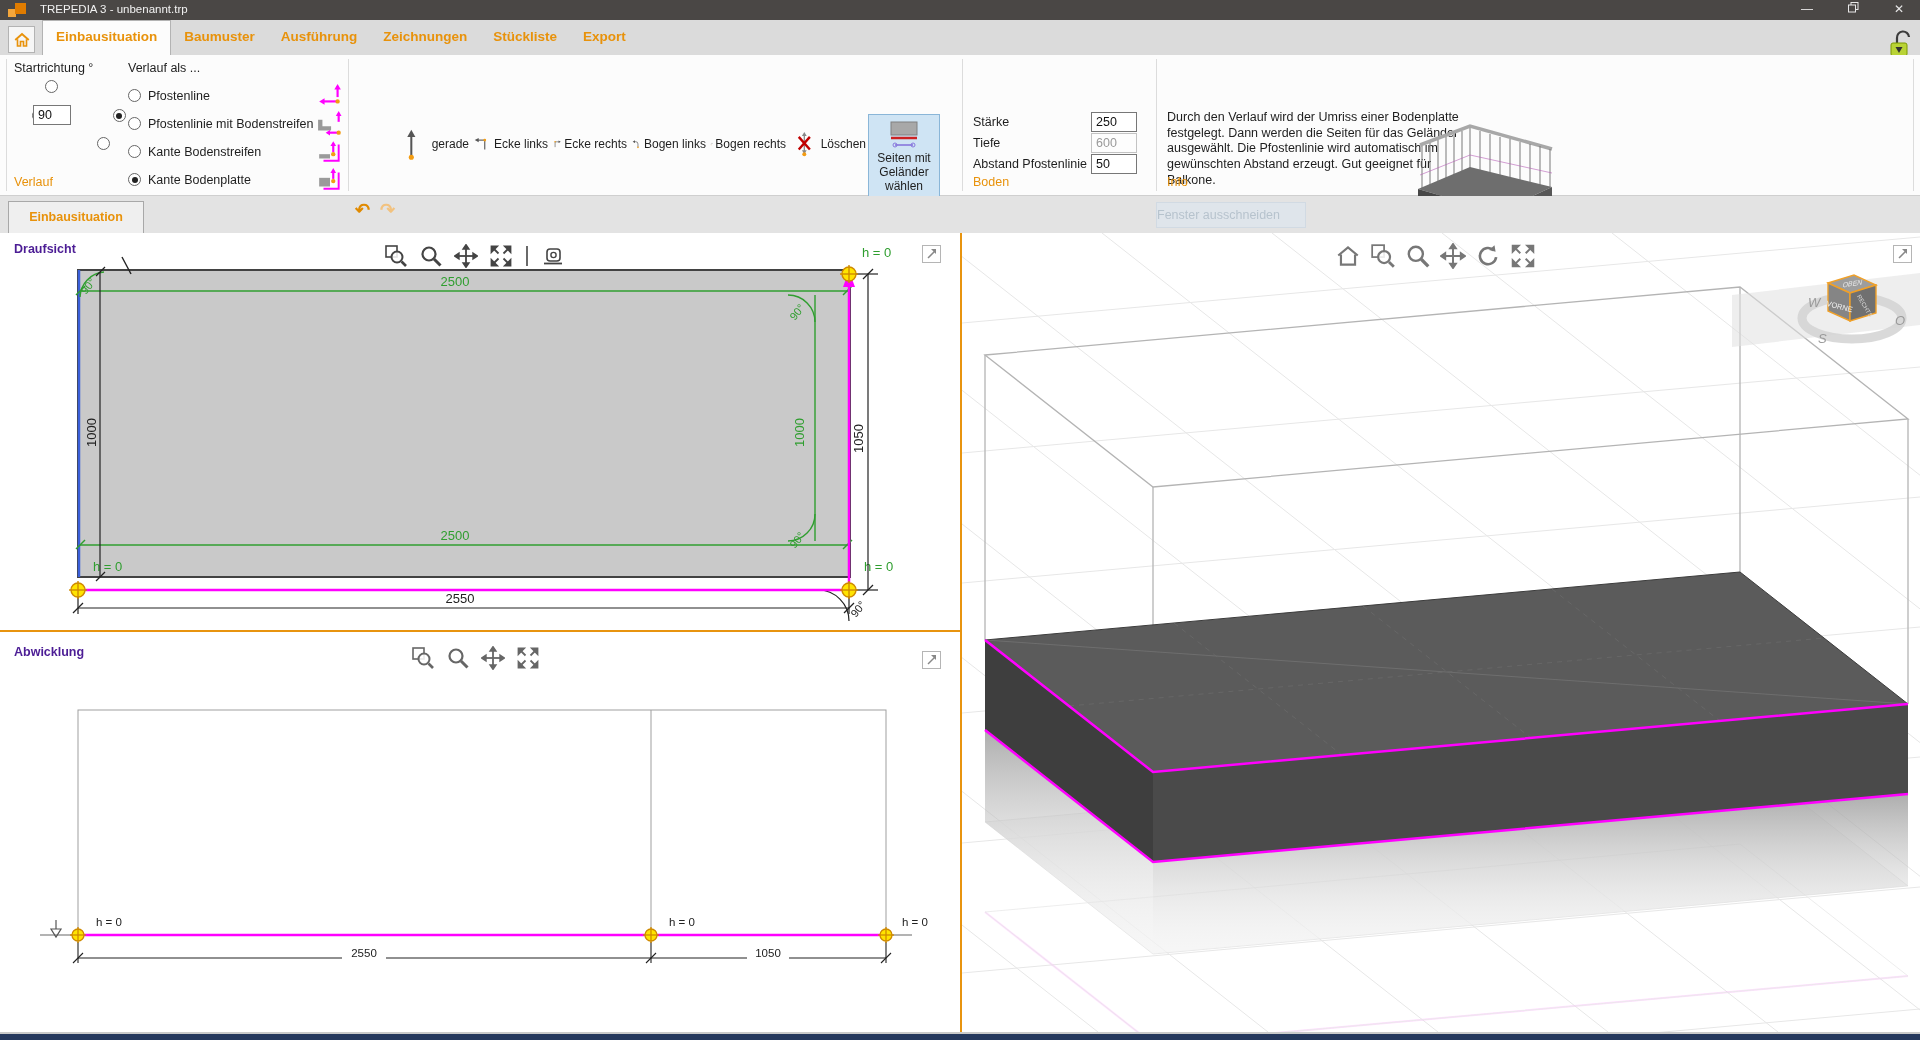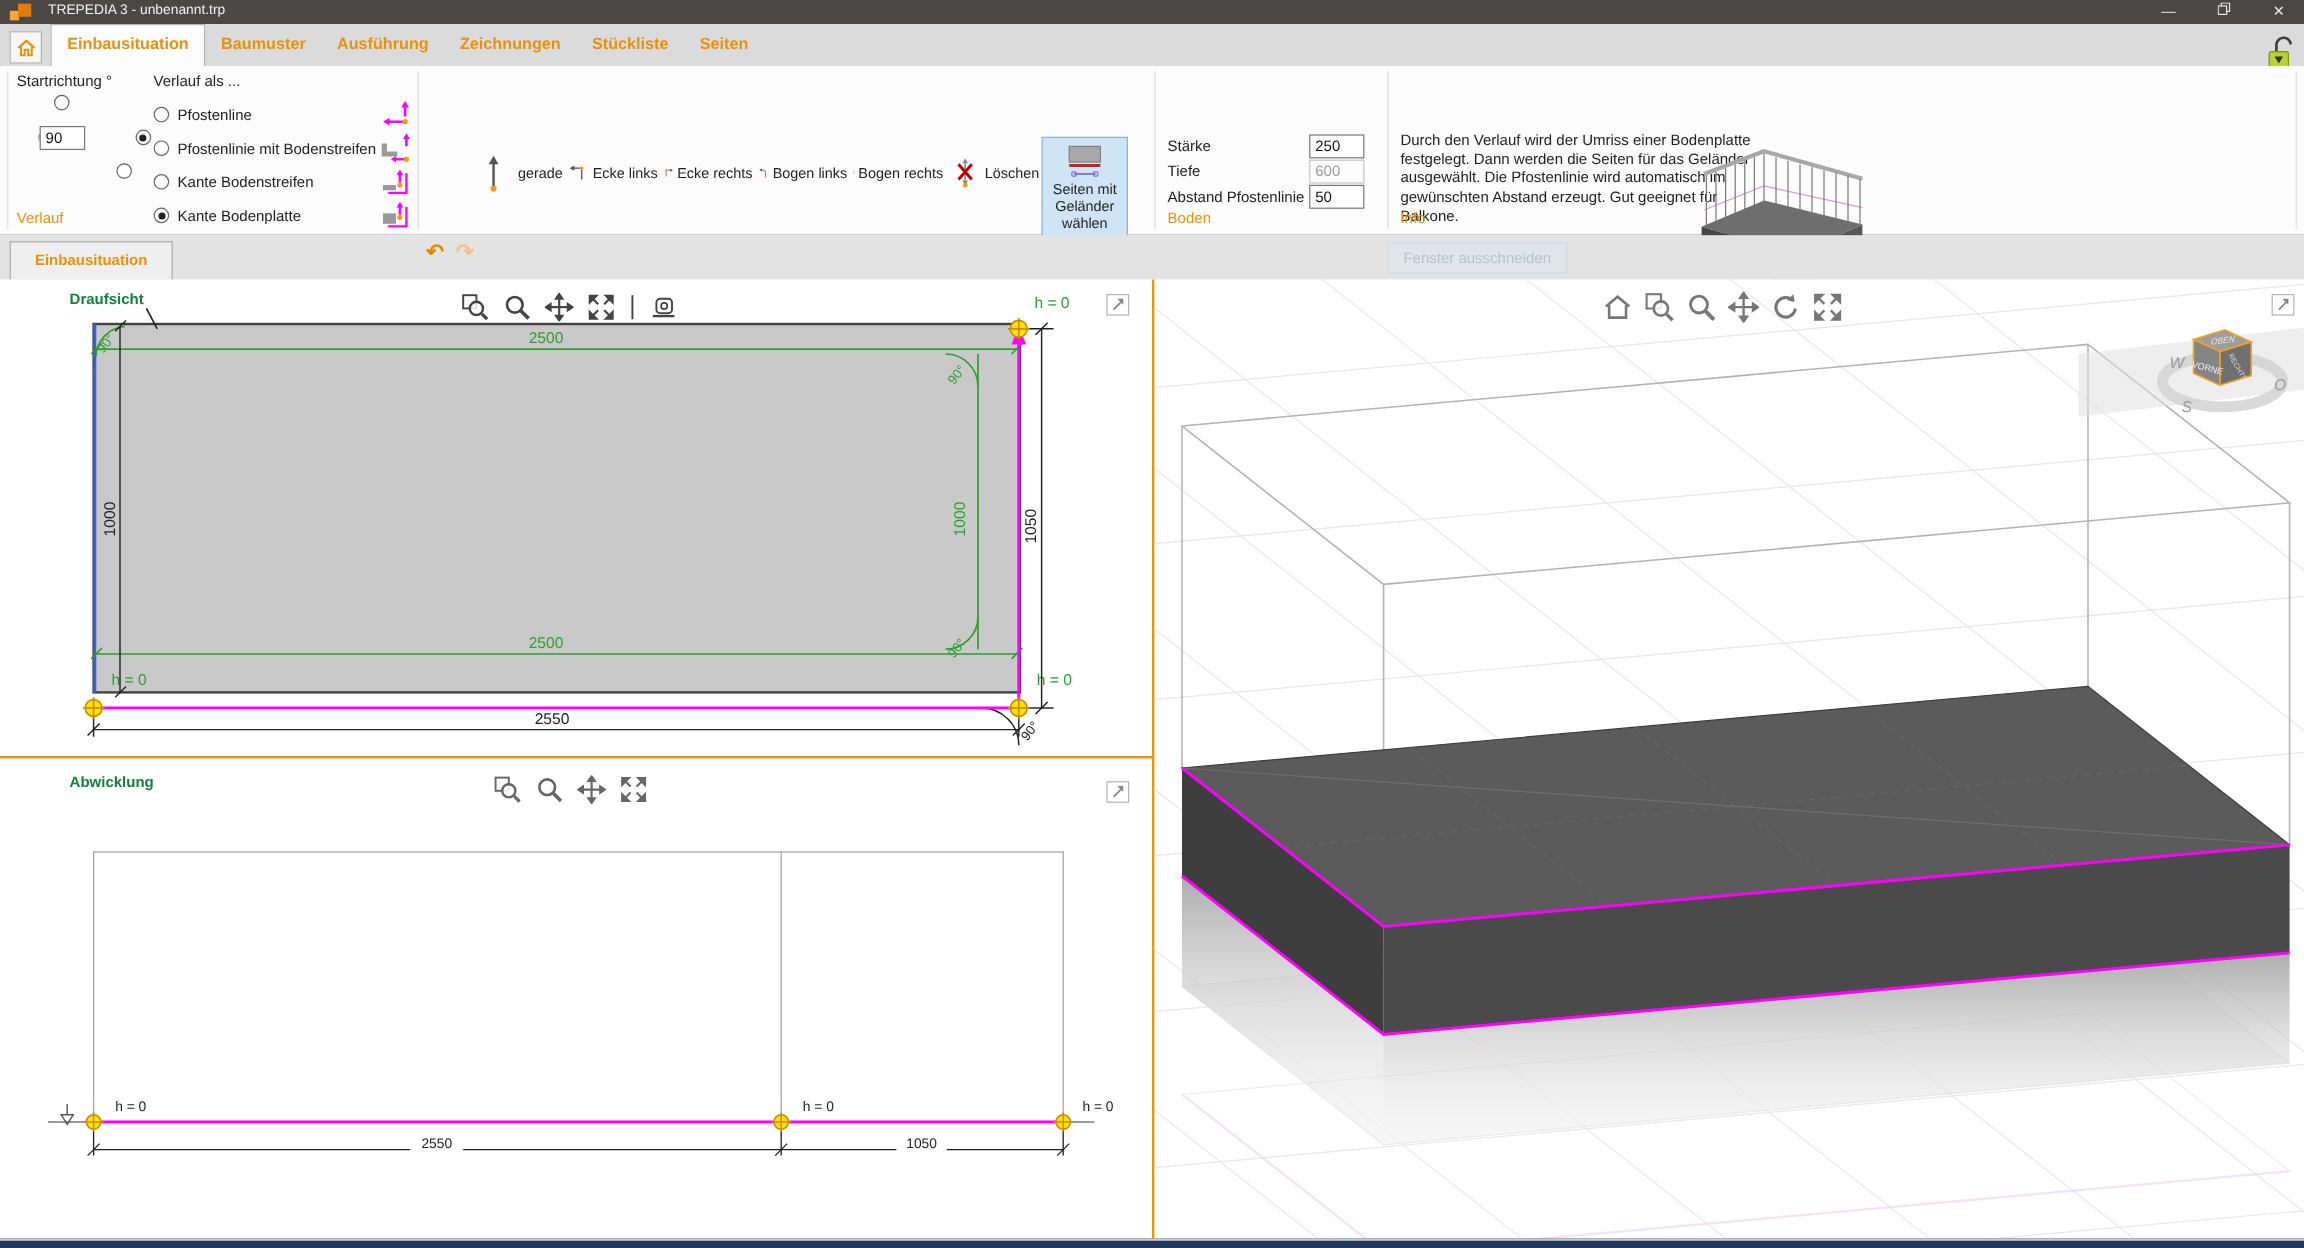--- a/index.html
+++ b/index.html
@@ -35,25 +35,25 @@
   .seitenbtn { position:absolute; left:868px; top:59px; width:72px; height:90px; background:#cfe4f4; border:1px solid #8ab6d8; display:flex; flex-direction:column; align-items:center; padding-top:4px; cursor:default; }
   .seitenbtn .lbl { font-size:12px; color:#1e1e1e; line-height:14px; }
   .bodenrow { position:absolute; left:973px; display:flex; align-items:center; }
   .bodenrow .rlabel { width:118px; }
   .infotext { position:absolute; left:1167px; top:55px; width:298px; font-size:12.5px; color:#1e1e1e; line-height:15.7px; }
 
   
   .docstrip { position:absolute; left:0; top:196px; width:1920px; height:37px; background:#e3e3e3; }
   .doctab { position:absolute; left:8px; top:5px; width:136px; height:32px; background:#efefef; border:1px solid #a8a8a8; border-bottom:none; text-align:center; line-height:30px; font-size:12.5px; font-weight:bold; color:#e8920b; }
   .undoredo { position:absolute; top:3px; font-size:18px; font-weight:bold; cursor:default; }
-  .fensterbtn { position:absolute; left:1156px; top:6px; width:150px; height:26px; background:#dde8f3; opacity:.55; border:1px solid #c3d4e4; color:#93a9bc; font-size:12.5px; text-align:center; line-height:24px; }
+  .fensterbtn { position:absolute; left:1156px; top:6px; width:150px; height:26px; background:#dde8f3; opacity:.55; border:1px solid #c3d4e4; color:#93a9bc; font-size:12.5px; line-height:24px; }
 
   
   .work { position:absolute; left:0; top:233px; width:1920px; height:799px; background:#fff; }
-  .panel-title { position:absolute; font-size:12.5px; font-weight:bold; color:#15803d;margin-left:44px; }
+  .panel-title { position:absolute; font-size:12.5px; font-weight:bold; color:#4c1d95; }
   .ptoolbar { position:absolute; display:flex; gap:9px; align-items:center; }
   .ptool { width:26px; height:26px; display:flex; align-items:center; justify-content:center; cursor:default; }
   .expandbtn { position:absolute; width:19px; height:18px; background:#fff; border:1px solid #b5b5b5; display:flex; align-items:center; justify-content:center; cursor:default; }
   .divider-h { position:absolute; left:0; top:397px; width:961px; height:2px; background:#e8940f; }
   .divider-v { position:absolute; left:960px; top:0; width:2px; height:799px; background:#e8940f; }
   .bottombar { position:absolute; left:0; top:1032px; width:1920px; height:8px; background:#24375c; border-top:2px solid #c9c9c9; }
 
   svg text { font-family:"Liberation Sans", sans-serif; }
 </style>
 </head>
@@ -83,21 +83,21 @@
         <path d="M3,12 L12,4 L21,12" fill="none" stroke="#e8920b" stroke-width="2.6"></path>
         <path d="M6,11 V20 H10 V14 H14 V20 H18 V11" fill="none" stroke="#e8920b" stroke-width="2.2"></path>
       </svg>
     </div>
     <div class="navtabs">
       <div class="navtab active">Einbausituation</div>
       <div class="navtab">Baumuster</div>
       <div class="navtab">Ausführung</div>
       <div class="navtab">Zeichnungen</div>
       <div class="navtab">Stückliste</div>
-      <div class="navtab">Seiten</div>
+      <div class="navtab">Export</div>
     </div>
   </div>
   <svg class="abs" style="left:1888px; top:30px;" width="26" height="30" viewBox="0 0 26 30">
     <path d="M9,13 V8 a6,6 0 0 1 12,-1" fill="none" stroke="#3c3c3c" stroke-width="2.2"></path>
     <rect x="3" y="13" width="16" height="13" rx="2" fill="#b9d336" stroke="#7c9a00"></rect>
     <path d="M11,23 l3.5,-6 h-7 z" fill="#333"></path>
   </svg>
 
   <div class="ribbon">
     <div class="vsep" style="left:6px;"></div>

